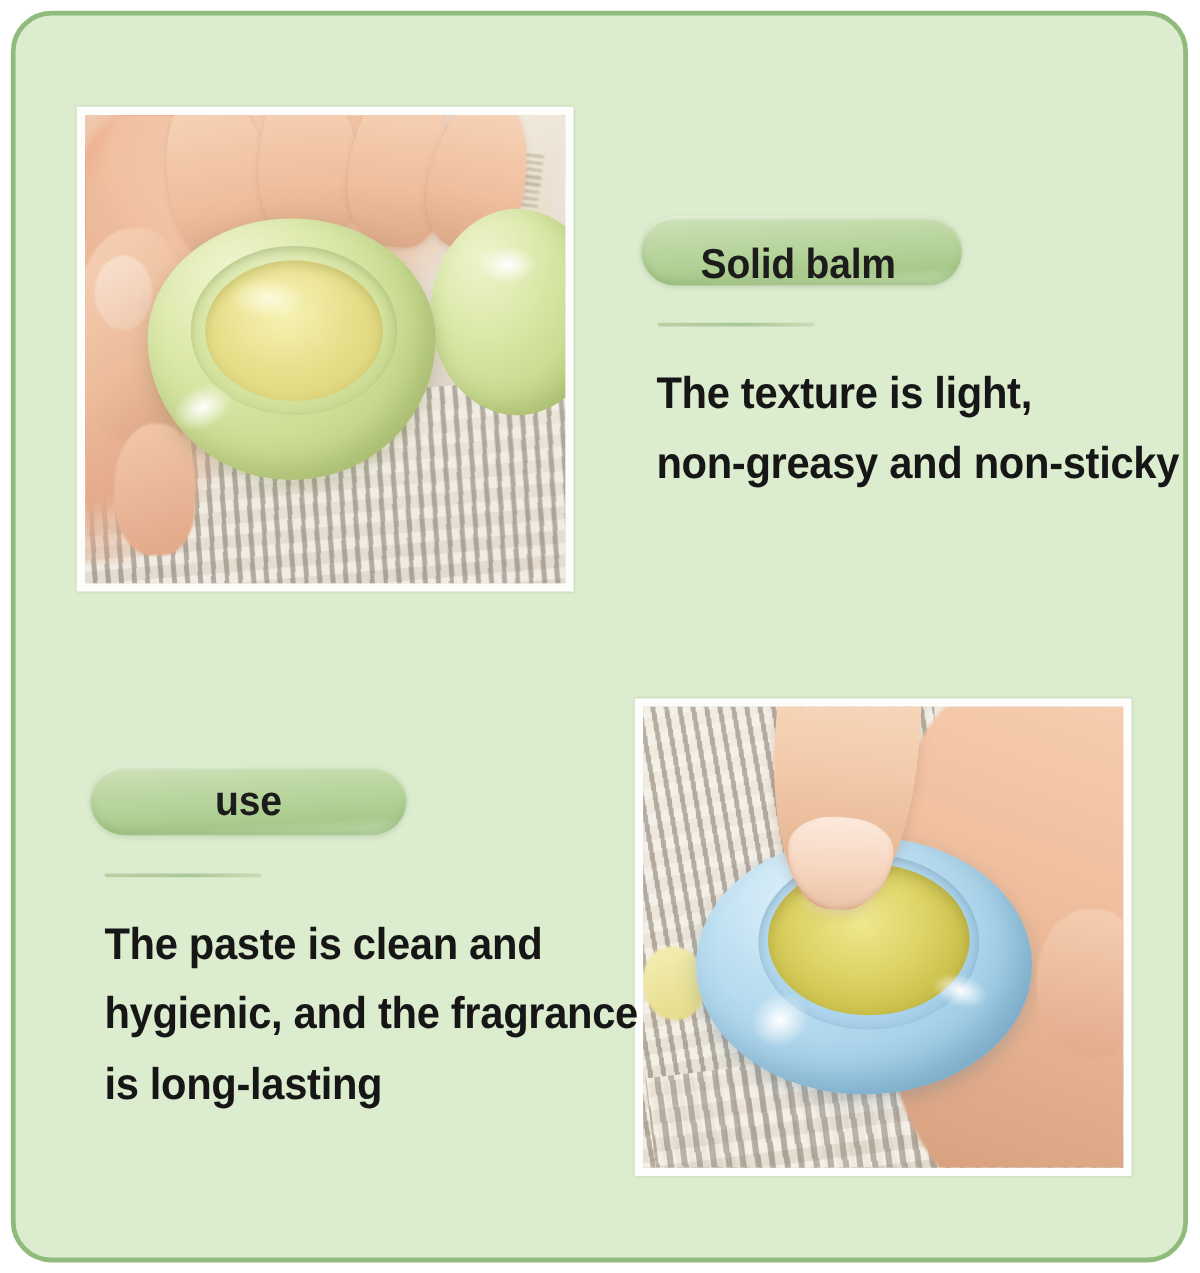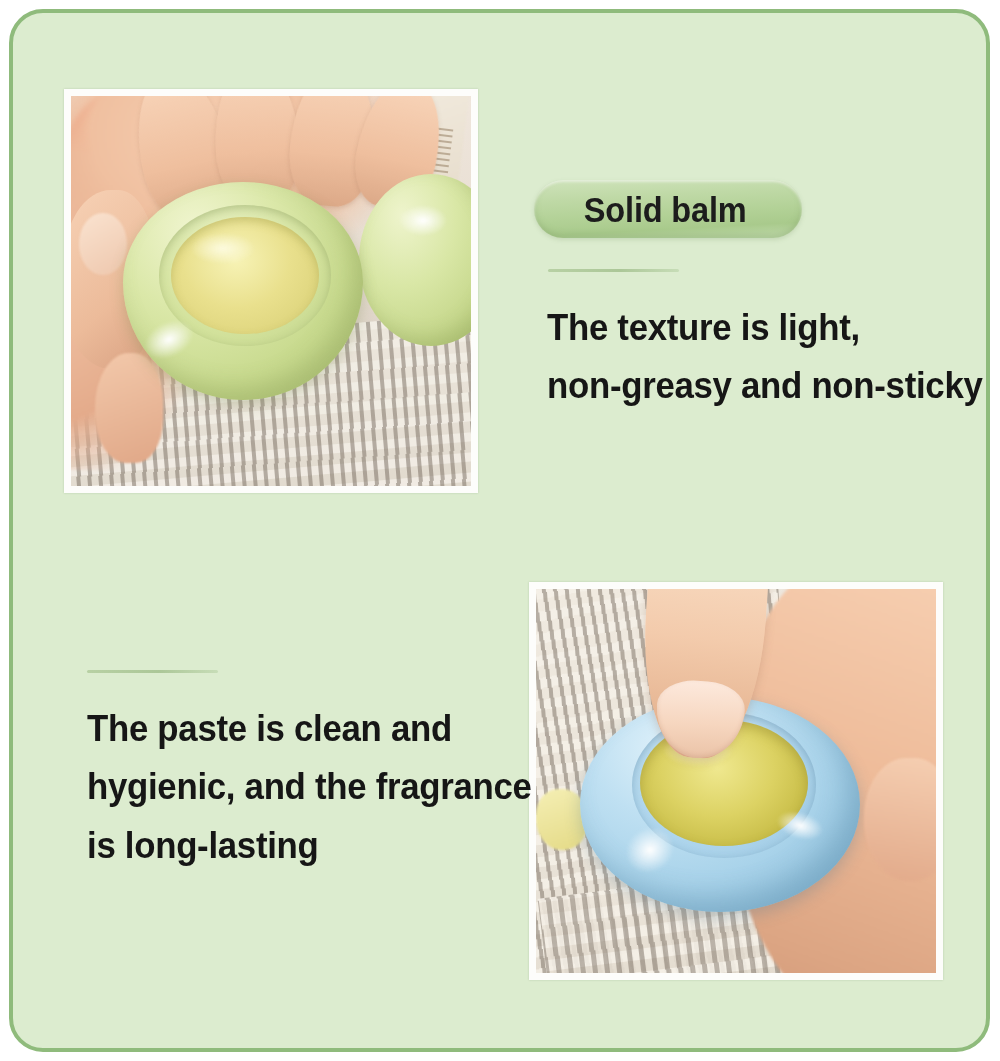--- a/index.html
+++ b/index.html
@@ -325,21 +325,21 @@
         #bfd9a6 30%,
         #b2d196 58%,
         #a9ca8c 78%,
         #c4dcb0 100%);
     box-shadow: inset 0 2px 3px rgba(255,255,255,.55),
                 inset 0 -3px 6px rgba(120,155,95,.35),
                 0 2px 4px rgba(130,160,110,.25);
     display: flex;
     align-items: center;
   }
-  #pill-solid-balm { width: 268px; }
+  #pill-solid-balm { width: 268px; align-items: flex-end; }
   #pill-use        { width: 264px; }
 
   .pill-label {
     font-family: "Liberation Sans Narrow", "Liberation Sans", sans-serif;
     font-weight: bold;
     font-size: 35px;
     letter-spacing: -.2px;
     color: #1c1c1c;
     width: 100%;
     text-align: center;
@@ -428,20 +428,23 @@
         <span class="pill-label">Solid balm</span>
       </div>
       <div class="divider" id="divider-solid-balm"></div>
       <div class="body-text" id="text-solid-balm">
         <span class="line">The texture is light,</span>
         <span class="line">non-greasy and non-sticky</span>
       </div>
     </div>
 
     <div class="col" id="col-use">
+      <div class="pill" id="pill-use">
+        <span class="pill-label">use</span>
+      </div>
       <div class="divider" id="divider-use"></div>
       <div class="body-text" id="text-use">
         <span class="line">The paste is clean and</span>
         <span class="line">hygienic, and the fragrance</span>
         <span class="line">is long-lasting</span>
       </div>
     </div>
 
   </div>
 </div>

